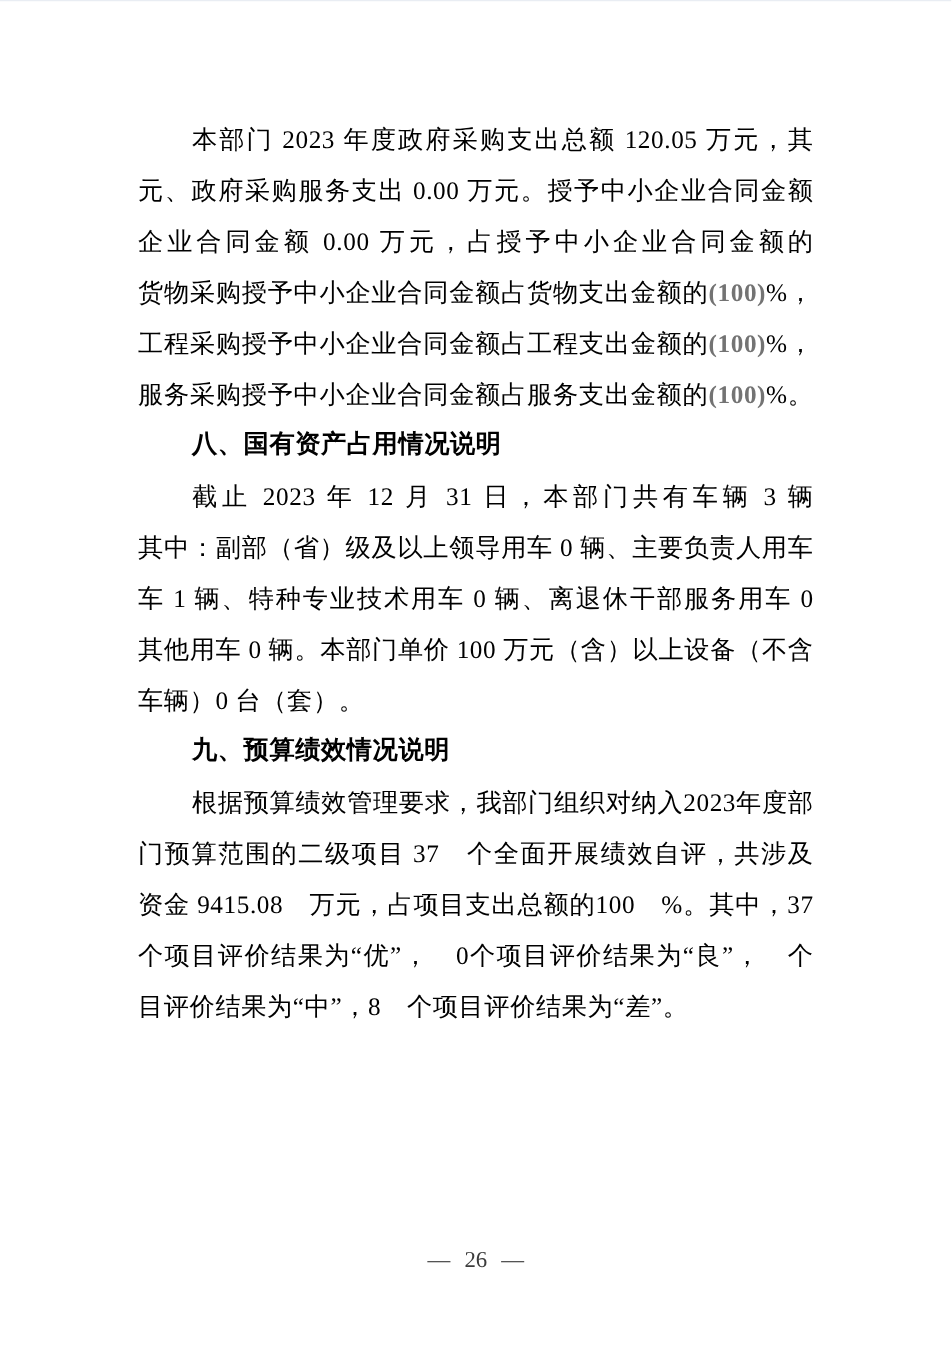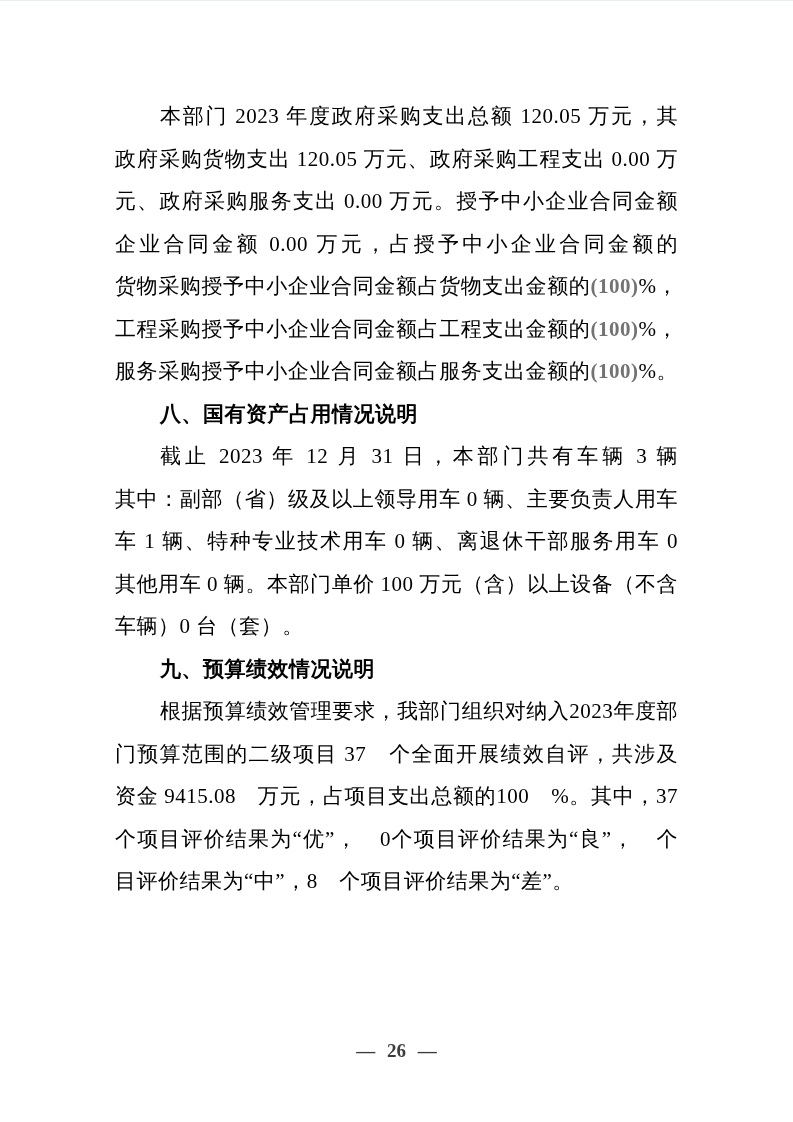--- a/index.html
+++ b/index.html
@@ -64,32 +64,30 @@
   .pagefoot {
     position: absolute;
     top: 1040px;
     left: 0;
     width: 100%;
     text-align: center;
     font-size: 19px;
     color: #3c3c3c;
     word-spacing: 7px;
     font-family: "Liberation Serif", "DejaVu Serif", serif;
-    font-weight: bold;
   }
 </style>
 </head>
 <body>
 
 <div class="page">
   <div class="top-hairline"></div>
 
   <main class="textblock">
     <p class="ln i j">本部门 2023 年度政府采购支出总额 120.05 万元，其中：</p>
-    <p class="ln j">政府采购货物支出 120.05 万元、政府采购工程支出 0.00 万</p>
     <p class="ln j">元、政府采购服务支出 0.00 万元。授予中小企业合同金额</p>
     <p class="ln j">企业合同金额 0.00 万元，占授予中小企业合同金额的 0.00%。</p>
 
     <p class="ln j"><span>货物采购授予中小企业合同金额占货物支出金额的</span><span class="red">(100)</span><span>%，</span></p>
     <p class="ln j"><span>工程采购授予中小企业合同金额占工程支出金额的</span><span class="red">(100)</span><span>%，</span></p>
     <p class="ln j"><span>服务采购授予中小企业合同金额占服务支出金额的</span><span class="red">(100)</span><span>%。</span></p>
 
     <h2 class="ln hs i">八、国有资产占用情况说明</h2>
 
     <p class="ln i j">截止 2023 年 12 月 31 日，本部门共有车辆 3 辆（台），</p>

